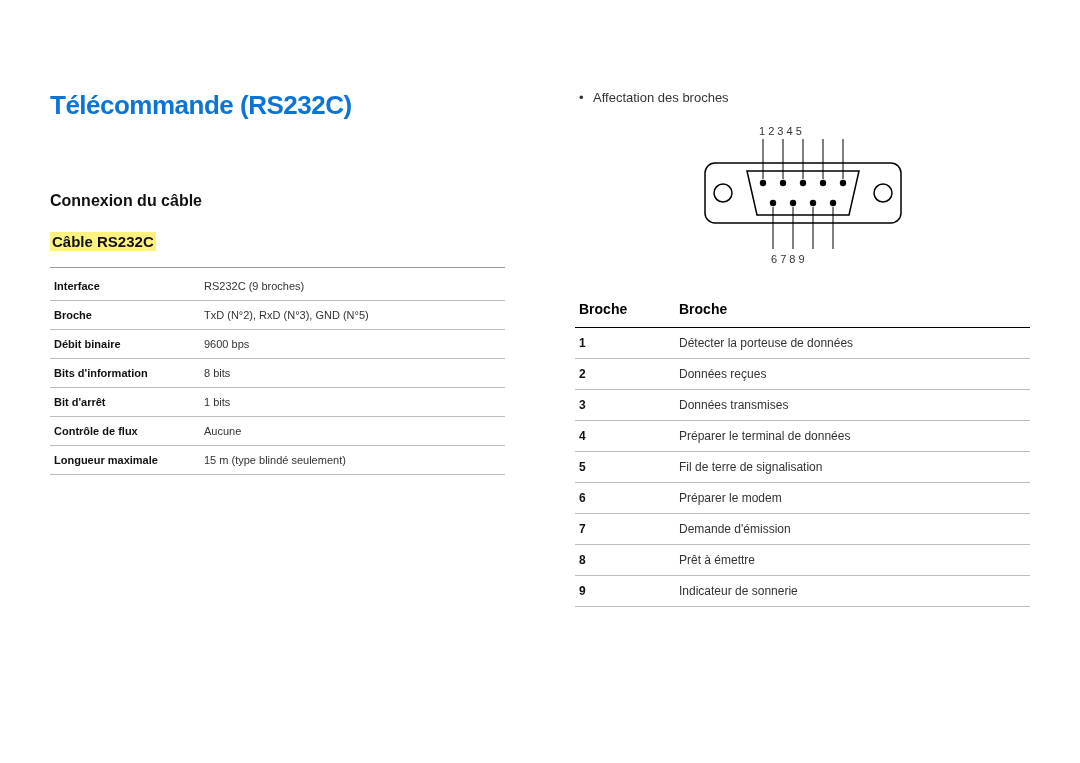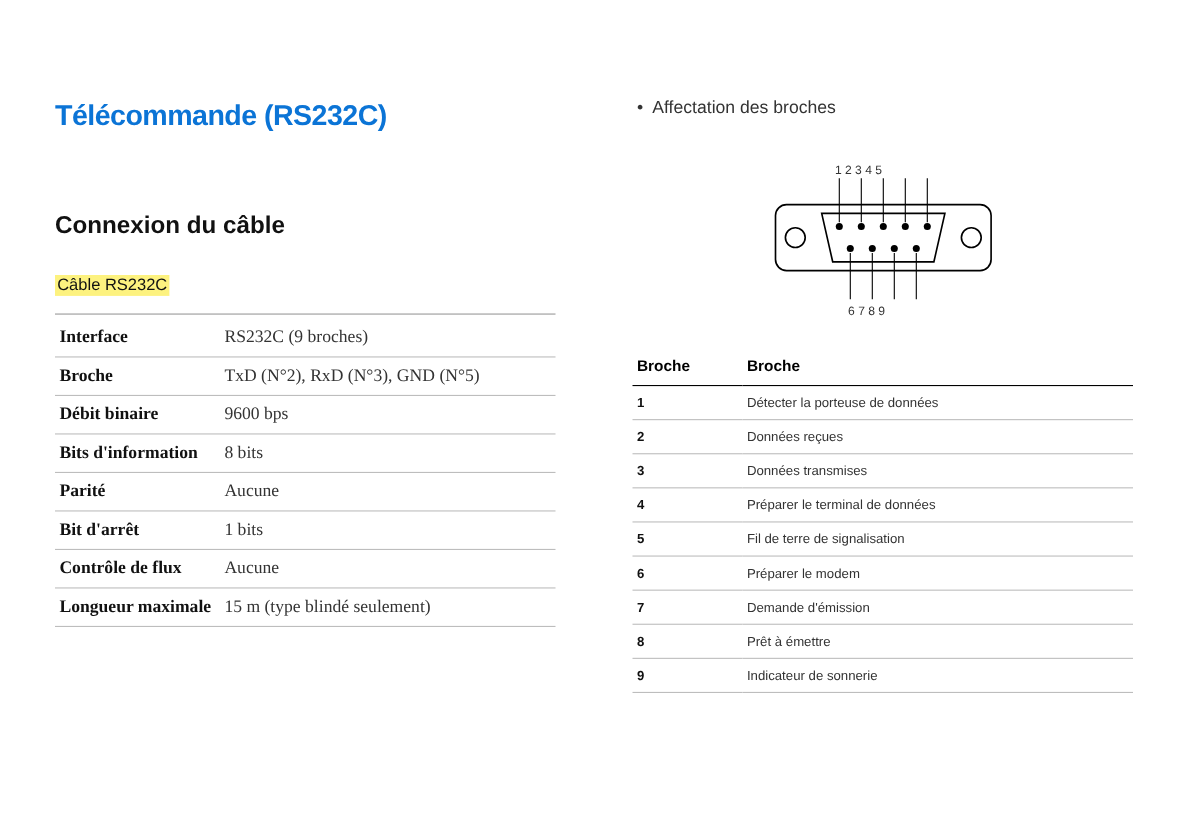--- a/index.html
+++ b/index.html
@@ -16,55 +16,53 @@
   .col-right { width: 470px; }
   h1 {
     color: #0b74d6;
     font-size: 26px;
     font-weight: 700;
     letter-spacing: -0.5px;
     margin-bottom: 71px;
   }
   h2 {
     color: #111;
-    font-size: 22px;
+    font-size: 16px;
     font-weight: 700;
     margin-bottom: 22px;
   }
   h3.highlight {
     display: inline-block;
     background: #fdf27f;
     color: #111;
     font-size: 15px;
-    font-weight: 400;
+    font-weight: 700;
     padding: 1px 2px;
     margin-bottom: 16px;
-    margin-top: 10px;
   }
   hr.sep {
     border: none;
     border-top: 1px solid #999;
     margin-bottom: 4px;
   }
   table.spec {
     width: 100%;
     border-collapse: collapse;
-    font-size: 16px;
-    font-family: Liberation Serif, serif;
+    font-size: 11px;
   }
   table.spec td {
     padding: 8px 4px;
     border-bottom: 1px solid #bdbdbd;
     color: #333;
   }
   table.spec td.label { font-weight: 700; color: #111; width: 150px; }
   .bullet-line {
-    font-size: 16px;
+    font-size: 13px;
     color: #333;
-    margin-bottom: 36px;
+    margin-bottom: 16px;
     margin-left: 4px;
   }
   .bullet-line .dot { display:inline-block; width:14px; }
   .connector-wrap { text-align: right; margin: 0 0 24px 0; }
   .connector-wrap svg { display: block; margin: 0 auto; }
   table.pins {
     width: 100%;
     border-collapse: collapse;
     font-size: 12px;
     margin-top: 4px;
@@ -104,24 +102,20 @@
         </tr>
         <tr>
           <td class="label">Débit binaire</td>
           <td>9600 bps</td>
         </tr>
         <tr>
           <td class="label">Bits d'information</td>
           <td>8 bits</td>
         </tr>
         <tr>
-          <td class="label">Parité</td>
-          <td>Aucune</td>
-        </tr>
-        <tr>
           <td class="label">Bit d'arrêt</td>
           <td>1 bits</td>
         </tr>
         <tr>
           <td class="label">Contrôle de flux</td>
           <td>Aucune</td>
         </tr>
         <tr>
           <td class="label">Longueur maximale</td>
           <td>15 m (type blindé seulement)</td>

